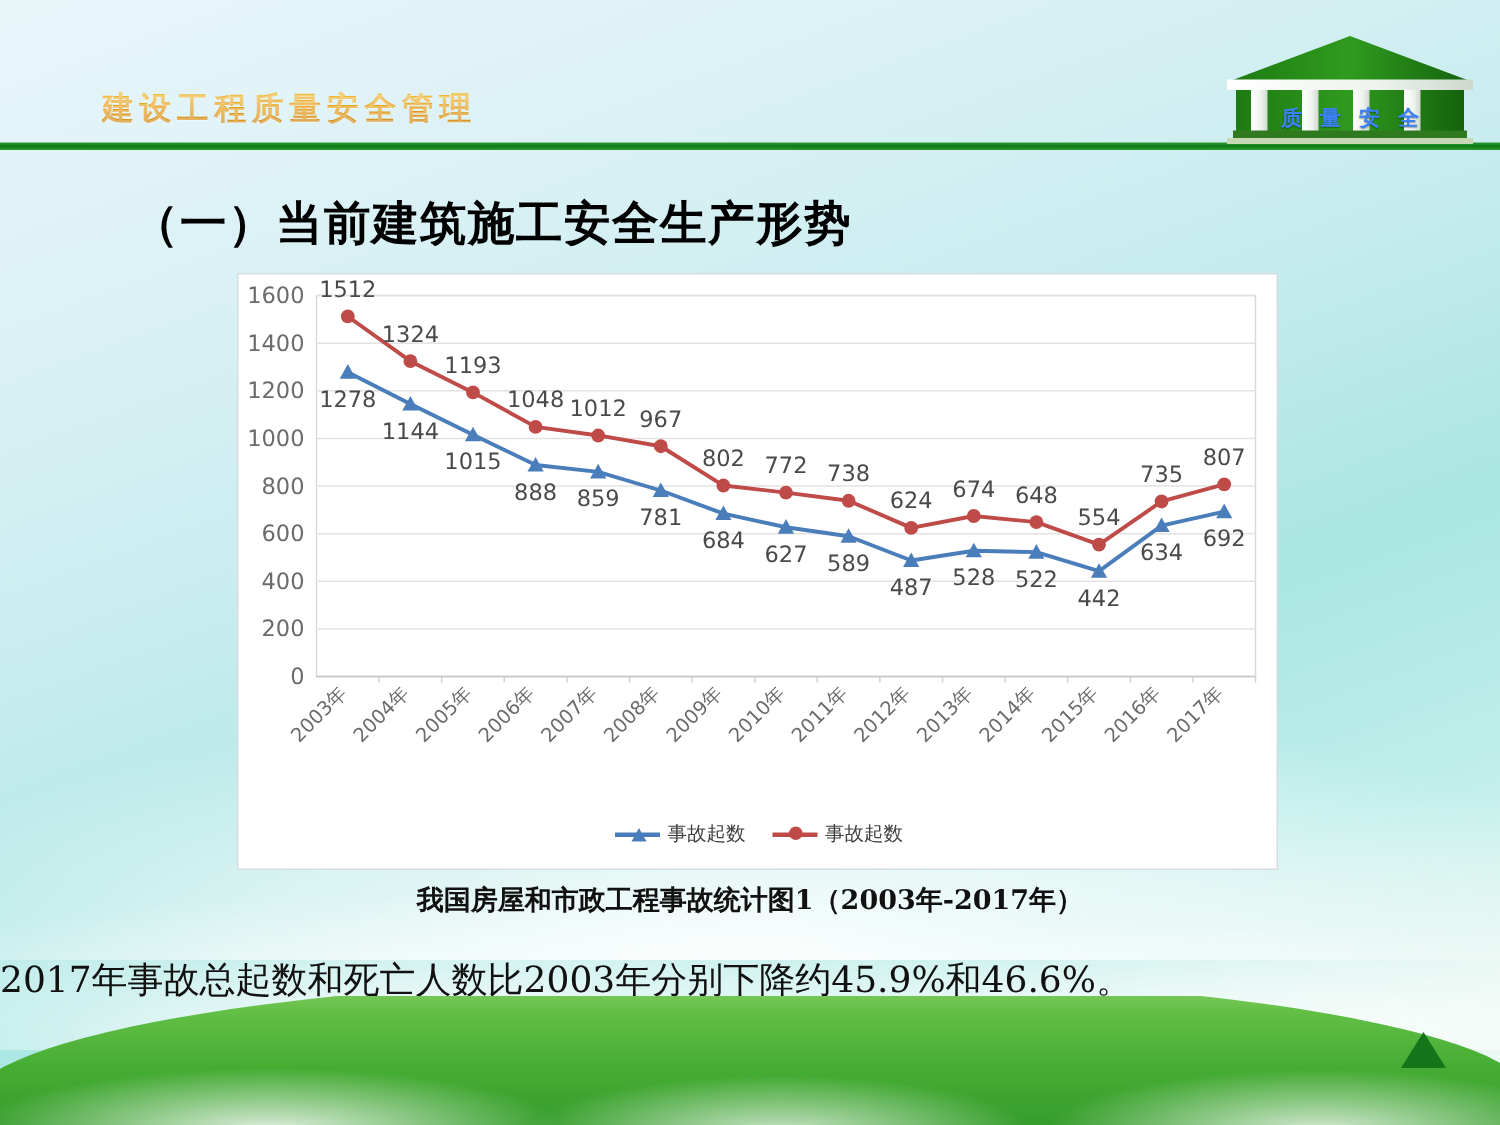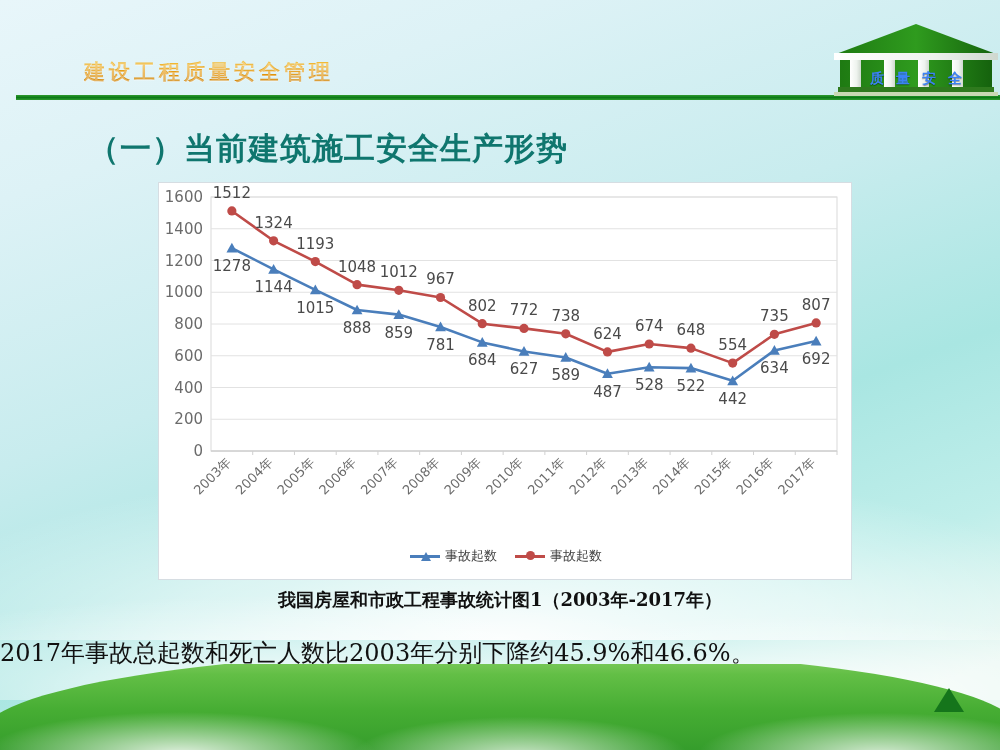--- a/index.html
+++ b/index.html
@@ -17,21 +17,21 @@
     pointer-events:none;
   }
   .cloud-wash2{
     position:absolute; left:-4%; width:108%; top:560px; height:140px;
     background:radial-gradient(ellipse 70% 100% at 30% 90%,rgba(255,255,255,.9) 0%,rgba(255,255,255,0) 65%),
                radial-gradient(ellipse 60% 90% at 78% 95%,rgba(255,255,255,.85) 0%,rgba(255,255,255,0) 62%);
     pointer-events:none;
   }
 
   
-  .header { position:absolute; left:16px; top:0; width:872px; height:100px; }
+  .header { position:absolute; left:0; top:0; width:872px; height:100px; }
   .hdr-title{
     position:absolute; left:68px; top:58px;
     font-family:"DejaVu Sans", sans-serif;
     font-size:21px; font-weight:bold; letter-spacing:4px;
     color:#e8a317;
     background:linear-gradient(180deg,#f7c948 0%,#e2960f 55%,#c97c06 100%);
     -webkit-background-clip:text; background-clip:text; -webkit-text-fill-color:transparent;
     text-shadow:0 1px 0 rgba(255,255,255,.35);
   }
   .hdr-rule{ position:absolute; left:0; top:95px; width:1000px; height:5px;
@@ -44,21 +44,21 @@
     position:absolute; left:0; top:50px; width:180px; text-align:center;
     font-family:"DejaVu Sans", sans-serif; font-size:14px; font-weight:bold;
     letter-spacing:12px; text-indent:12px; color:#3b82f6;
     text-shadow:0 1px 1px rgba(0,0,0,.4);
   }
 
   
   .slide-heading{
     position:absolute; left:88px; top:128px;
     font-family:"DejaVu Serif", serif; font-size:31px; font-weight:bold;
-    color:#0f766e; letter-spacing:1px;
+    color:#000000; letter-spacing:1px;
   }
 
   
   .chart-panel{
     position:absolute; left:158px; top:182px; width:694px; height:398px;
     background:#fff; border:1px solid #d6dde2;
   }
   .plot-wrap{ position:absolute; left:0; top:0; width:694px; height:340px; }
   .legend{
     position:absolute; left:0; bottom:8px; width:694px; height:30px;

